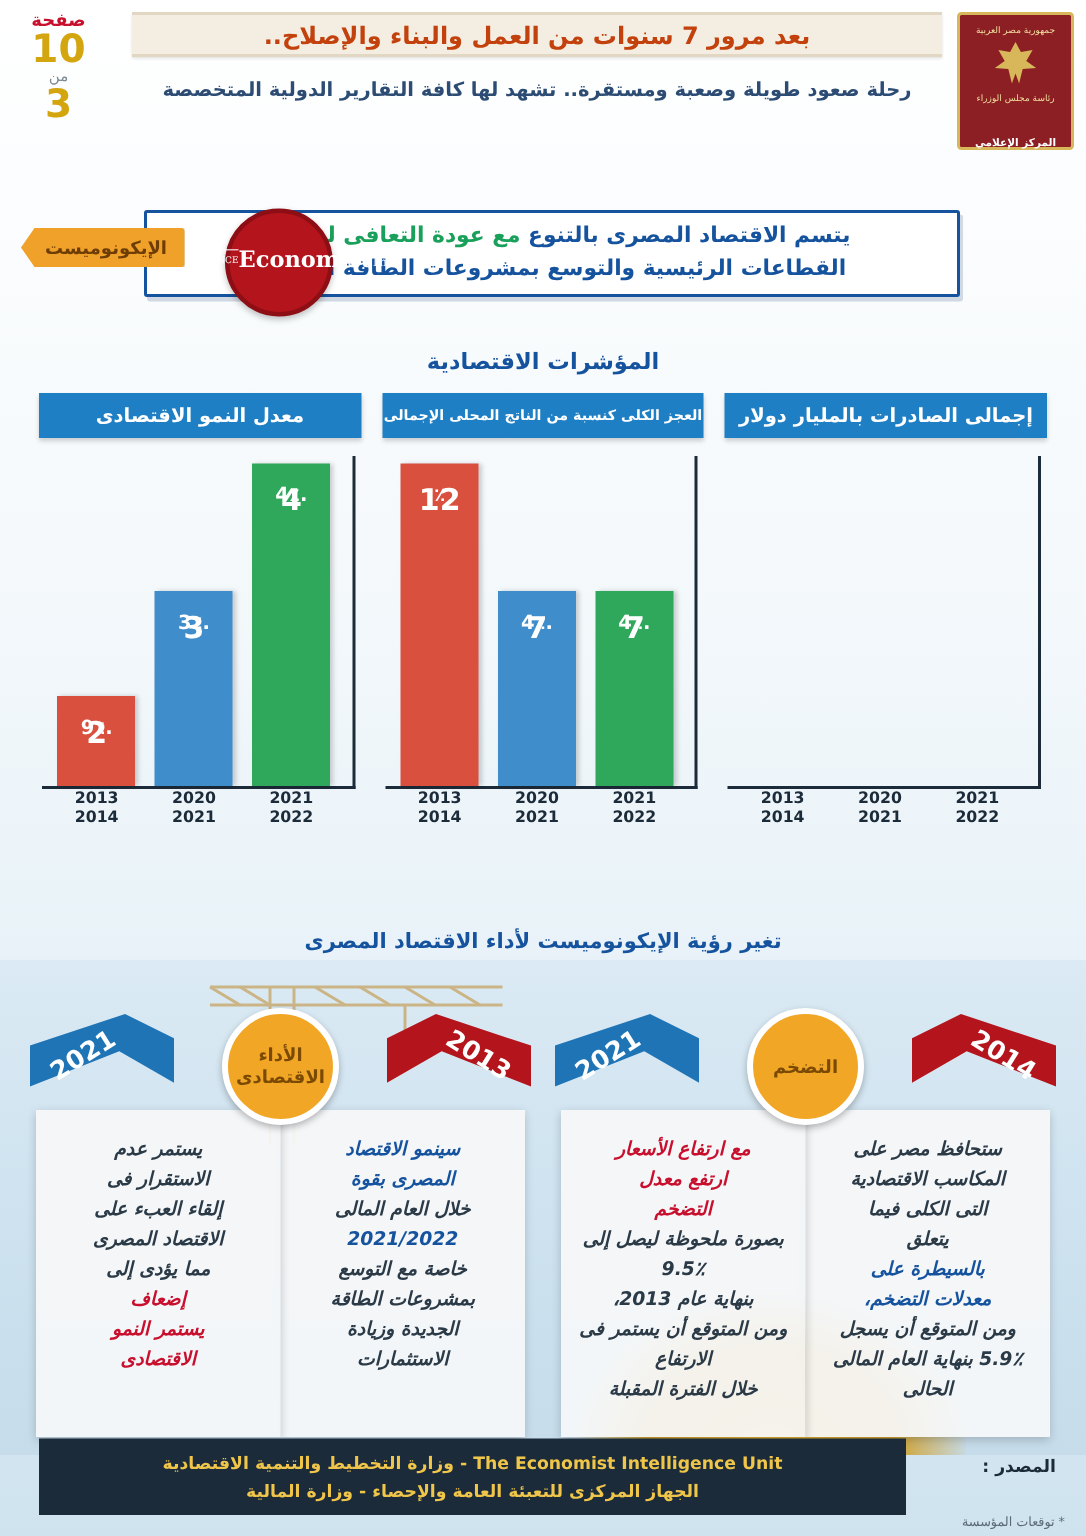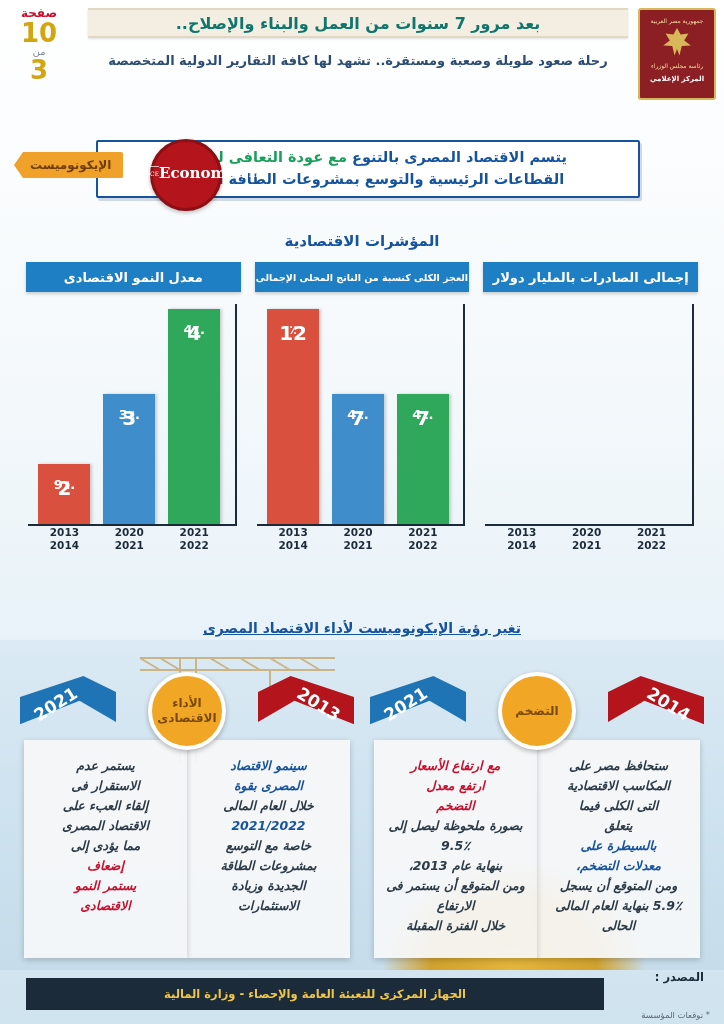--- a/index.html
+++ b/index.html
@@ -27,41 +27,41 @@
     font-size: 6px;
     text-align: center;
     padding-top: 6px;
     line-height: 1.5;
   }
   .logo .eagle {
     width: 30px; height: 30px; margin: 3px auto;
     background: #d8b65a;
     clip-path: polygon(50% 0%, 62% 22%, 88% 18%, 74% 42%, 96% 58%, 66% 60%, 58% 92%, 50% 70%, 42% 92%, 34% 60%, 4% 58%, 26% 42%, 12% 18%, 38% 22%);
   }
-  .logo .c-name { font-size: 7px; color:#fff; font-weight: bold; margin-top:4px;}
+  .logo .c-name { font-size: 7px; color:#fff; font-weight: bold; margin-top:20px;}
 
   .pagebadge {
     position: absolute; top: 6px; left: 10px;
     width: 58px; text-align: center;
   }
   .pagebadge .lbl { color:#c8102e; font-size: 12px; font-weight: bold; }
   .pagebadge .num { color:#d3a50f; font-size: 26px; font-weight: bold; line-height: 1; }
   .pagebadge .of { color:#7c8a93; font-size: 10px; }
   .pagebadge .tot { color:#d3a50f; font-size: 26px; font-weight: bold; line-height: 1; }
 
   .ribbon {
     position: absolute; top: 8px; right: 96px; left: 88px;
     height: 30px;
     background: #f4eee2;
     border-top: 2px solid #e2d7c2;
     border-bottom: 2px solid #e2d7c2;
     display: flex; align-items: center; justify-content: center;
     box-shadow: 0 1px 2px rgba(0,0,0,.12);
   }
-  .ribbon span { color:#0f766e; font-size: 16px; font-weight: bold; }
+  .ribbon span { color:#c2410c; font-size: 16px; font-weight: bold; }
 
   .headline {
     position: absolute; top: 48px; right: 96px; left: 88px;
     text-align: center; line-height: 1.45;
   }
   .headline .l1 { font-size: 16.5px; font-weight: bold; color:#1b3a6b; }
   .headline .l1 .red { color:#c8102e; }
   .headline .l2 { font-size: 13px; font-weight: bold; color:#2c4c74; margin-top: 4px; }
 
   
@@ -129,21 +129,21 @@
   .bar span .pct { font-size: 12px; }
   .bar.g { background:#2fa85c; }
   .bar.b { background:#3f8ecb; }
   .bar.r { background:#d9503f; }
   .xlabels { position:absolute; right: 14px; left: 6px; bottom: 0; height: 26px; display:flex; justify-content:space-around; }
   .xlabels div { width: 52px; text-align:center; font-size: 10.5px; font-weight:bold; color:#1c2b39; line-height: 1.25; }
 
   
   .low-title {
     position:absolute; top: 620px; width:100%; text-align:center;
-    color:#16539e; font-size: 14px; font-weight:bold;text-decoration:underline;
+    color:#16539e; font-size: 14px; font-weight:bold;
   }
   .scene {
     position:absolute; top: 640px; left:0; right:0; height: 330px;
     background: linear-gradient(180deg,#dbeaf4 0%, #cfe3f0 45%, #c6dcea 100%);
   }
   .coins {
     position:absolute; bottom: 0; right: 80px; width: 260px; height: 110px;
     background: radial-gradient(ellipse at 50% 100%, #e6b128 0%, #d19b19 45%, rgba(209,155,25,0) 72%);
     opacity:.9;
   }
@@ -391,17 +391,18 @@
         <div>مما يؤدى إلى</div>
         <div class="red">إضعاف</div>
         <div class="red">يستمر النمو</div>
         <div class="red">الاقتصادى</div>
       </div>
     </div>
   </div>
 
   <div class="src-label">المصدر :</div>
   <div class="source">
+    <div>The Economist Intelligence Unit - وزارة التخطيط والتنمية الاقتصادية</div>
     <div>الجهاز المركزى للتعبئة العامة والإحصاء - وزارة المالية</div>
   </div>
   <div class="footnote">* توقعات المؤسسة</div>
 
 </div>
 
 </body></html>

